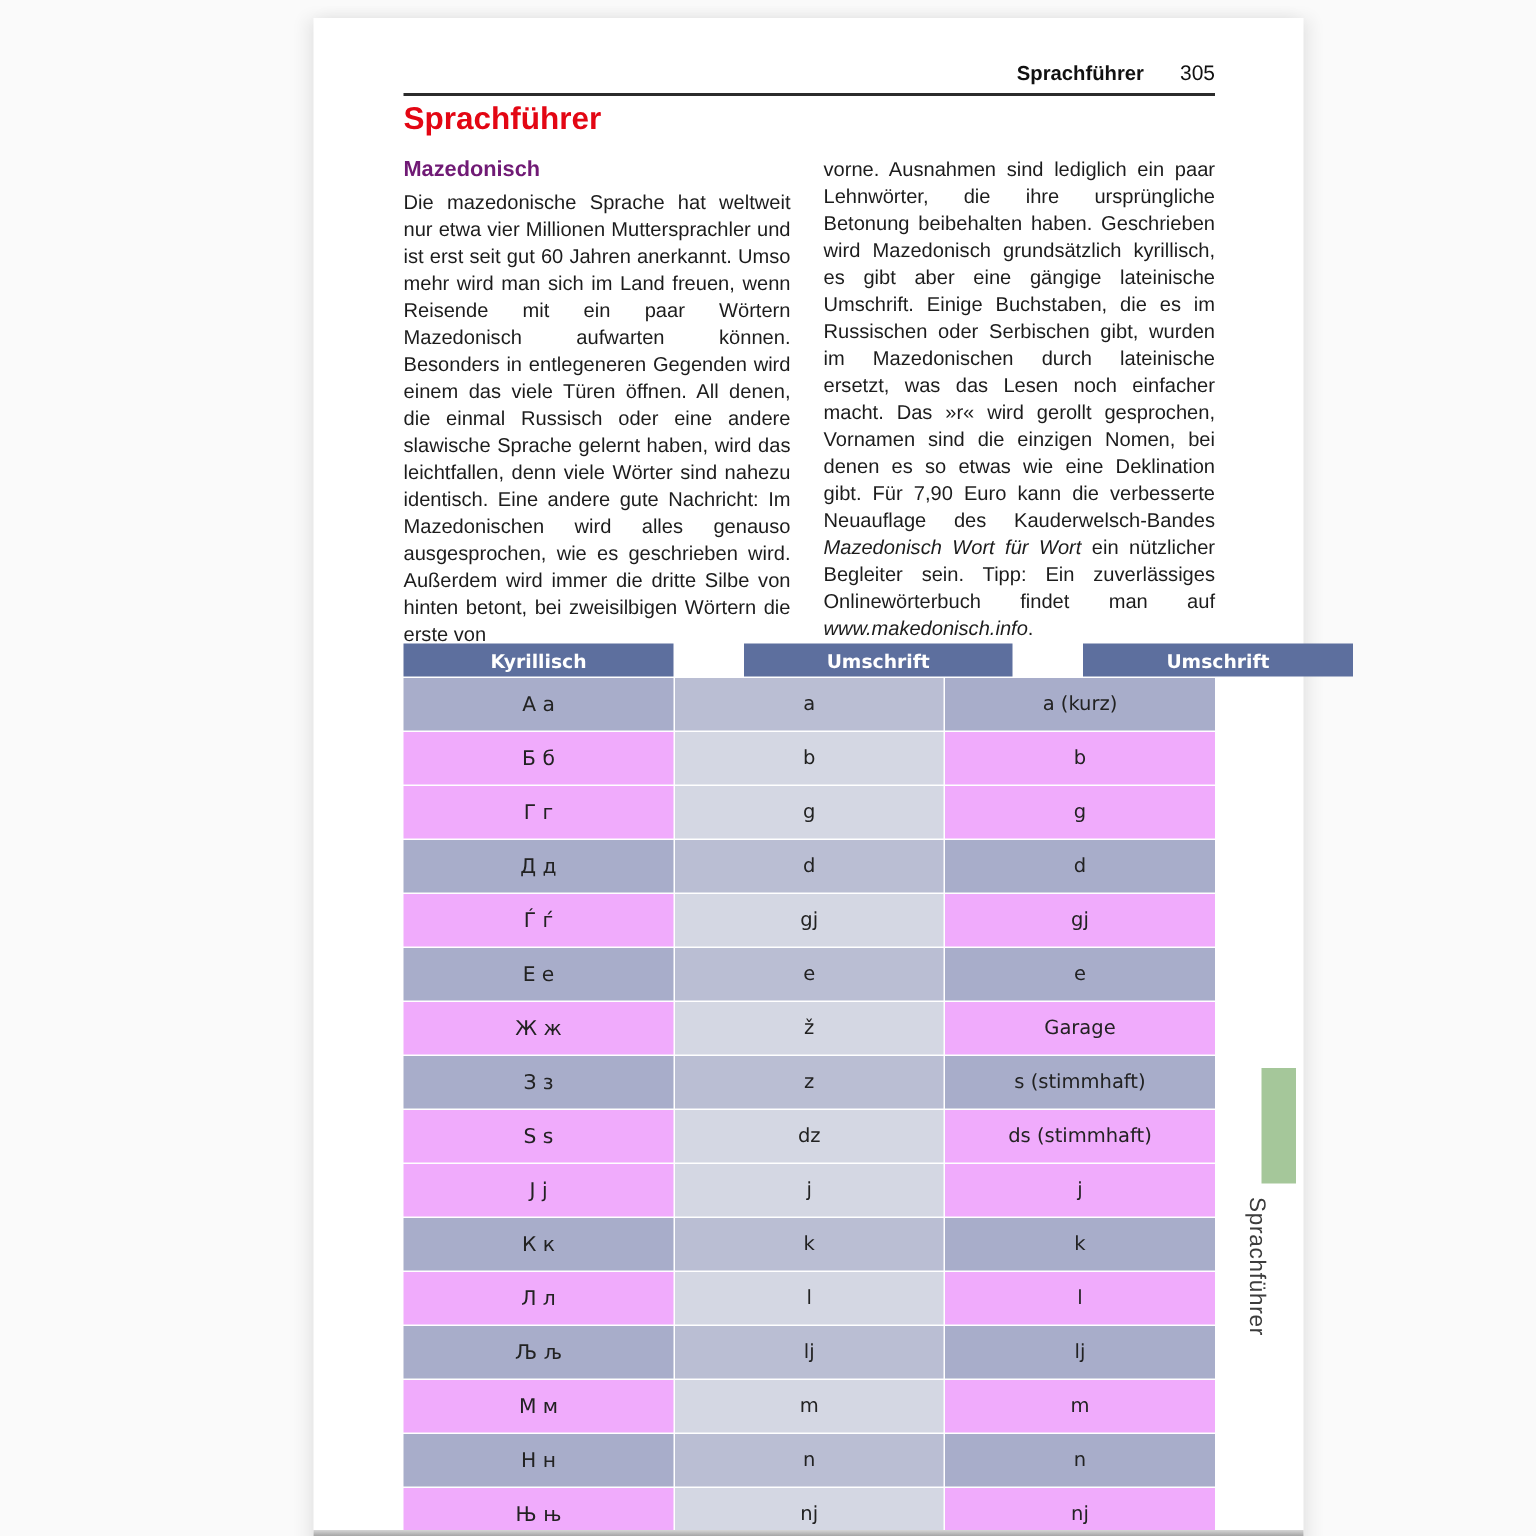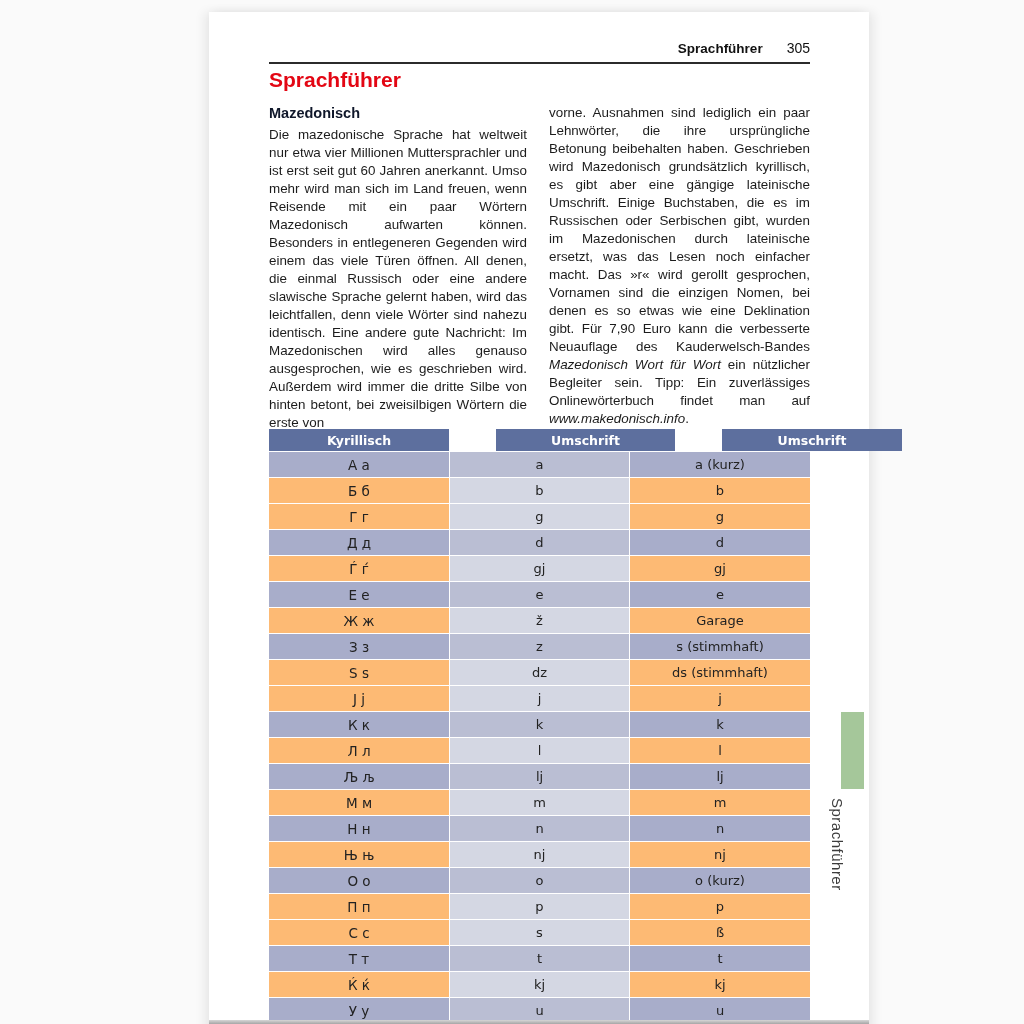--- a/index.html
+++ b/index.html
@@ -42,21 +42,21 @@
   .col {
     position:absolute; top:92px;
     font-size:13.4px; line-height:18px;
     text-align:justify;
     color:#1c1c1c;
   }
   .col-left  { left:60px;  width:258px; }
   .col-right { left:340px; width:261px; }
   .section-heading {
     font-size:14.5px; font-weight:bold;
-    color:#0f172a;
+    color:#701a75;
     margin-bottom:4px;
   }
   .col i { font-style:italic; }
   
   .alpha-table {
     position:absolute;
     left:60px; top:417px; width:541px;
   }
   .trow {
     display:grid;
@@ -64,30 +64,30 @@
     column-gap:1px;
     margin-bottom:1px;
   }
   .thead-row { height:22px;gap:47px; }
   .thead-row .tcell {
     background:#5d6f9e;
     color:#ffffff;
     font-weight:bold;
     font-size:12.5px;
   }
-  .tbody .trow { height:25px; }
+  .tbody .trow { height:35px; }
   .tcell {
     display:flex; align-items:center; justify-content:center;
     font-size:13px;
     color:#222;
     font-family:"DejaVu Sans","Liberation Sans",sans-serif;
   }
   .tbody .trow.dark  .c0, .tbody .trow.dark  .c2 { background:#a8adca; }
   .tbody .trow.dark  .c1                         { background:#babed3; }
-  .tbody .trow.light .c0, .tbody .trow.light .c2 { background:#fdba74; }
+  .tbody .trow.light .c0, .tbody .trow.light .c2 { background:#f0abfc; }
   .tbody .trow.light .c1                         { background:#d4d7e3; }
   .tbody .c0 { font-size:13.5px; }
   
   .green-tab {
     position:absolute;
     left:632px; top:700px;
     width:23px; height:77px;
     background:#a5c79a;
   }
   .vertical-label {

